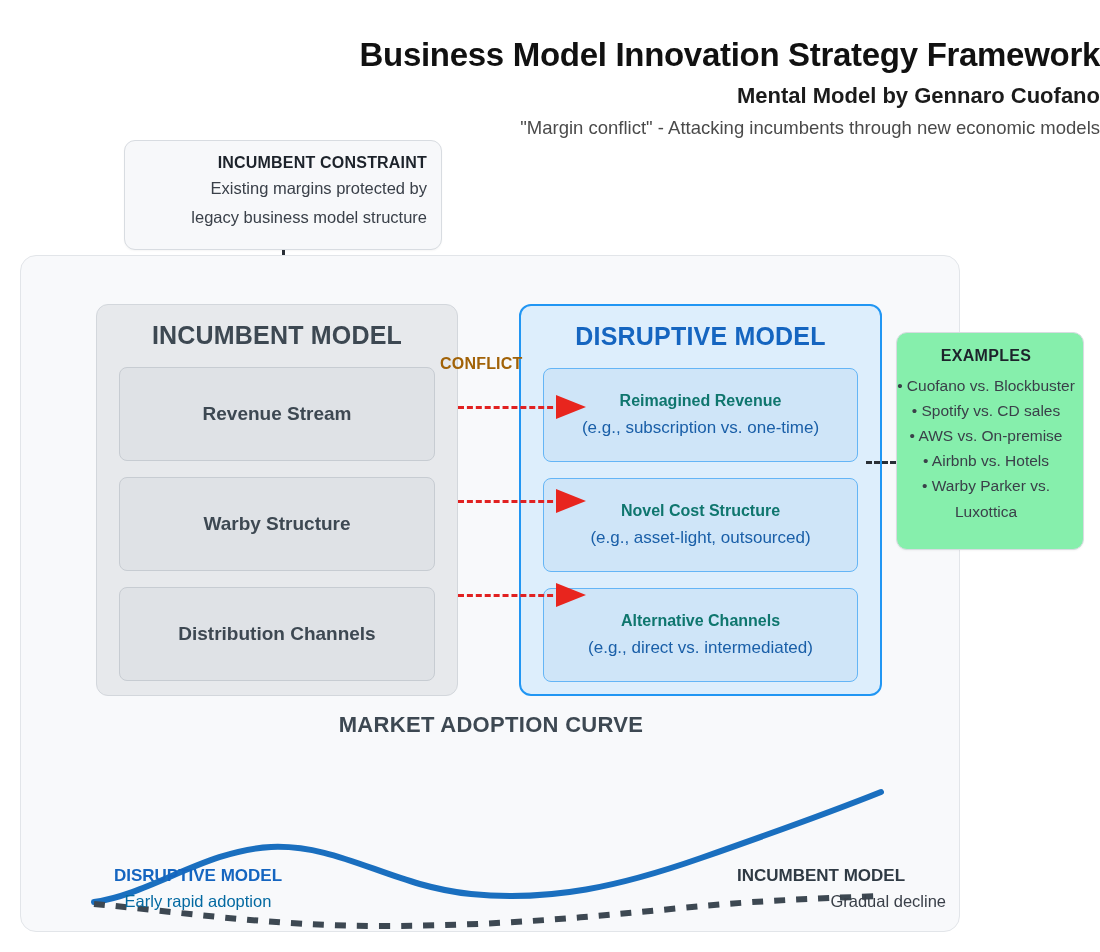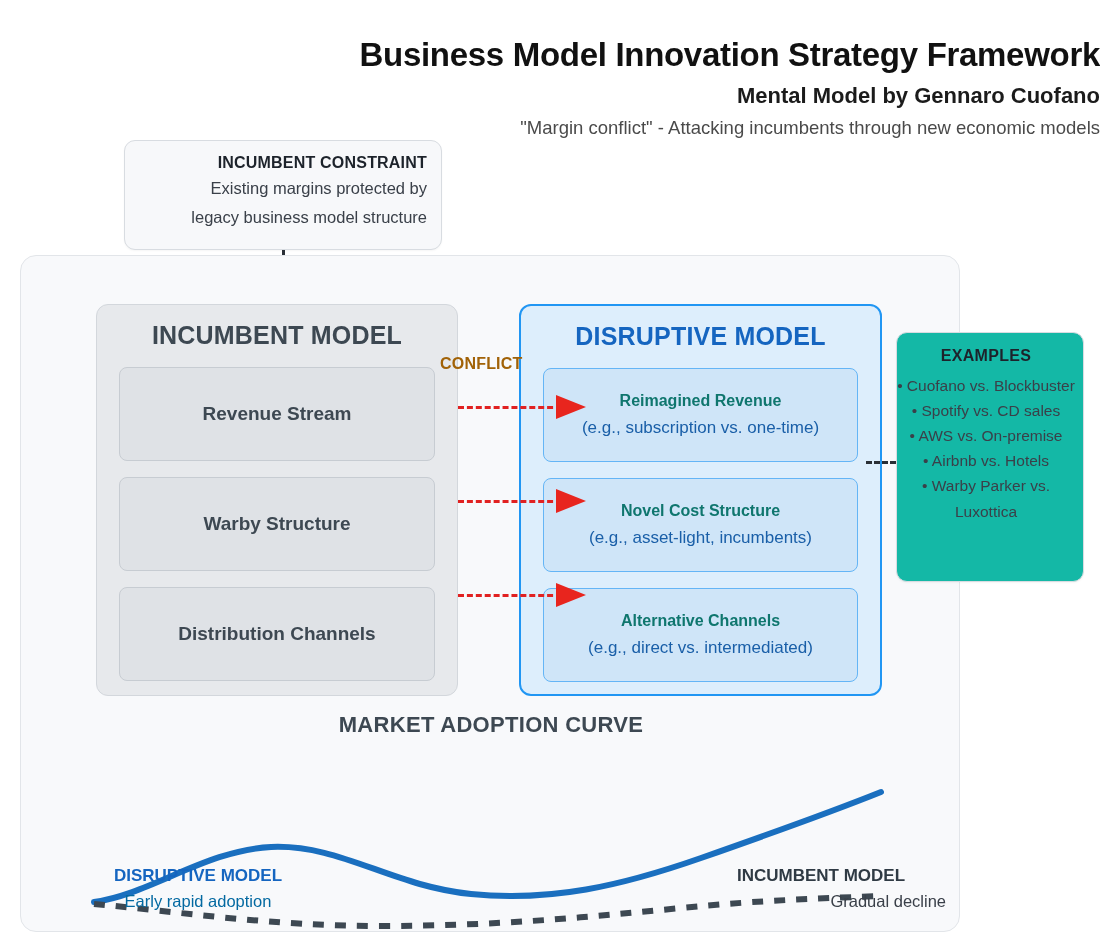--- a/index.html
+++ b/index.html
@@ -211,22 +211,22 @@
     color: #a16207;
     letter-spacing: 0.2px;
   }
 
   
   .examples-box {
     position: absolute;
     left: 896px;
     top: 332px;
     width: 188px;
-    height: 250px;
-    background: #14b8a6;
+    height: 218px;
+    background: #86efac;
     border: 1px solid #d8dce1;
     border-radius: 11px;
     box-sizing: border-box;
     padding: 14px 8px 0 0;
     text-align: center;
     box-shadow: 0 1px 2px rgba(0,0,0,0.04);
   }
   .examples-title {
     font-size: 16px;
     font-weight: bold;
@@ -320,21 +320,21 @@
 
   <div class="panel panel-disruptive">
     <div class="panel-head">DISRUPTIVE MODEL</div>
     <div class="items">
       <div class="item item-blue">
         <div class="item-title">Reimagined Revenue</div>
         <div class="item-sub">(e.g., subscription vs. one-time)</div>
       </div>
       <div class="item item-blue">
         <div class="item-title">Novel Cost Structure</div>
-        <div class="item-sub">(e.g., asset-light, incumbents)</div>
+        <div class="item-sub">(e.g., asset-light, outsourced)</div>
       </div>
       <div class="item item-blue">
         <div class="item-title">Alternative Channels</div>
         <div class="item-sub">(e.g., direct vs. intermediated)</div>
       </div>
     </div>
   </div>
 
   <div class="arrow-row" style="top:150px;">
     <div class="arrow-line"></div>

